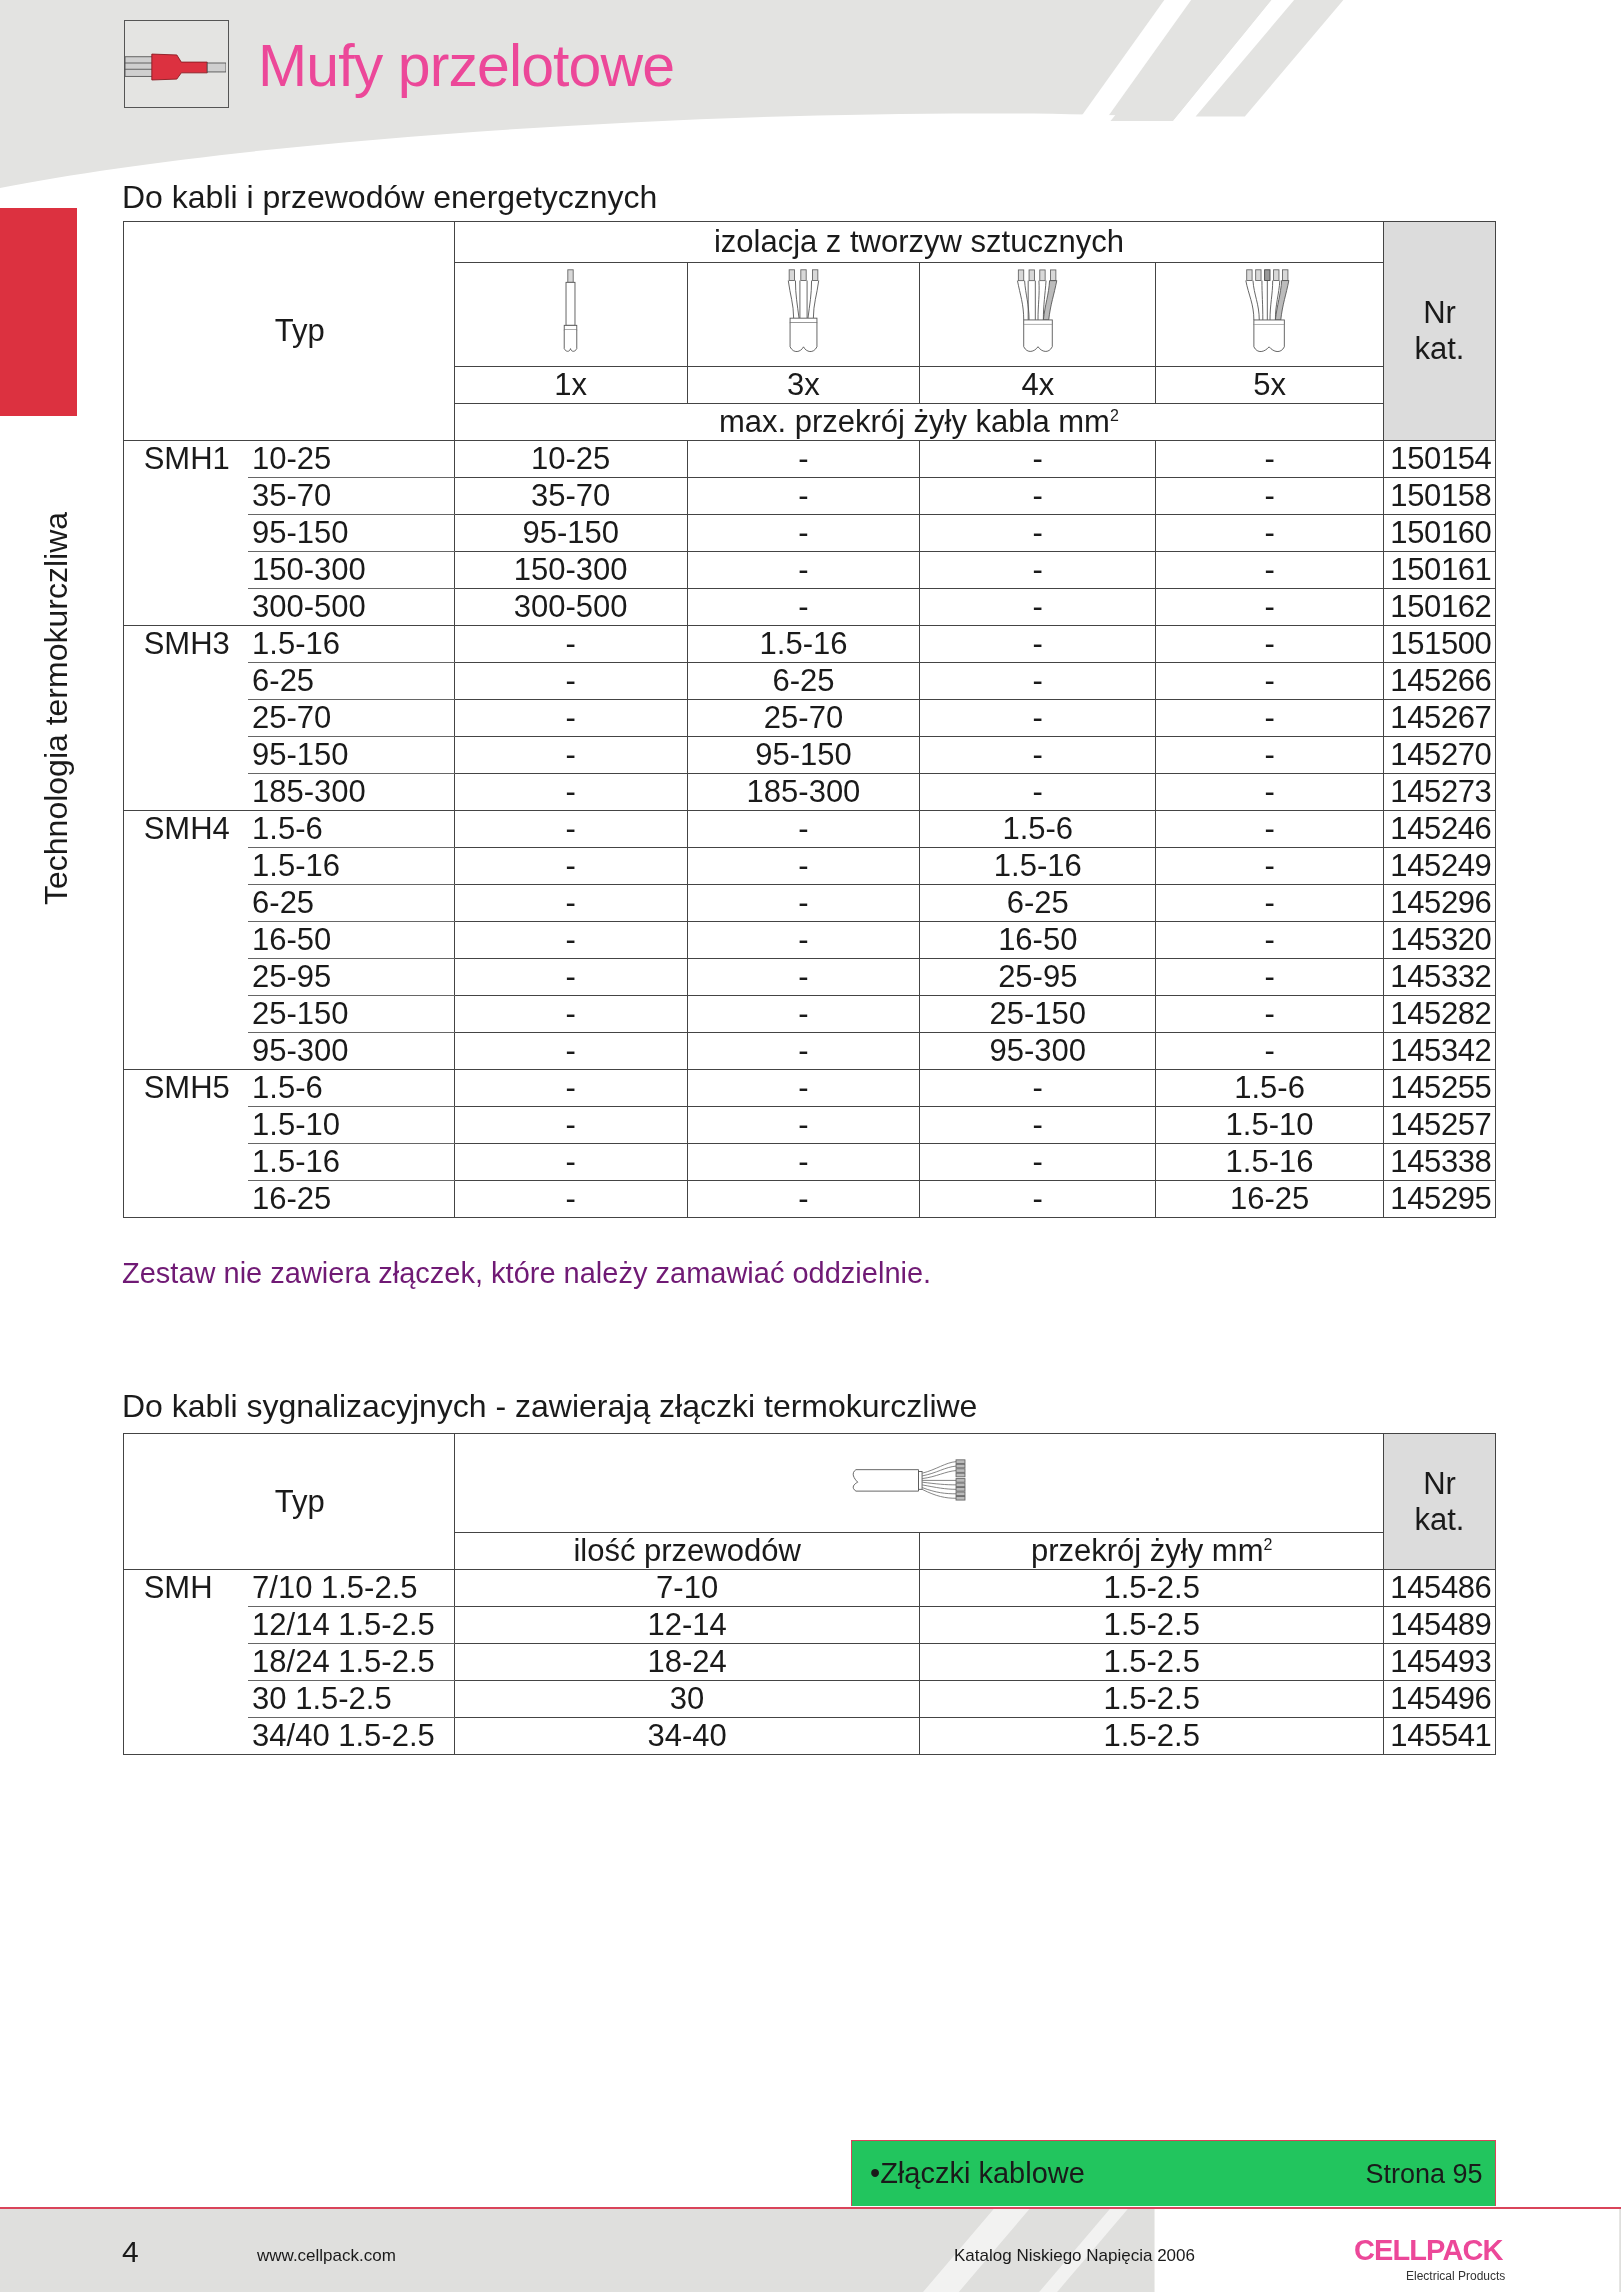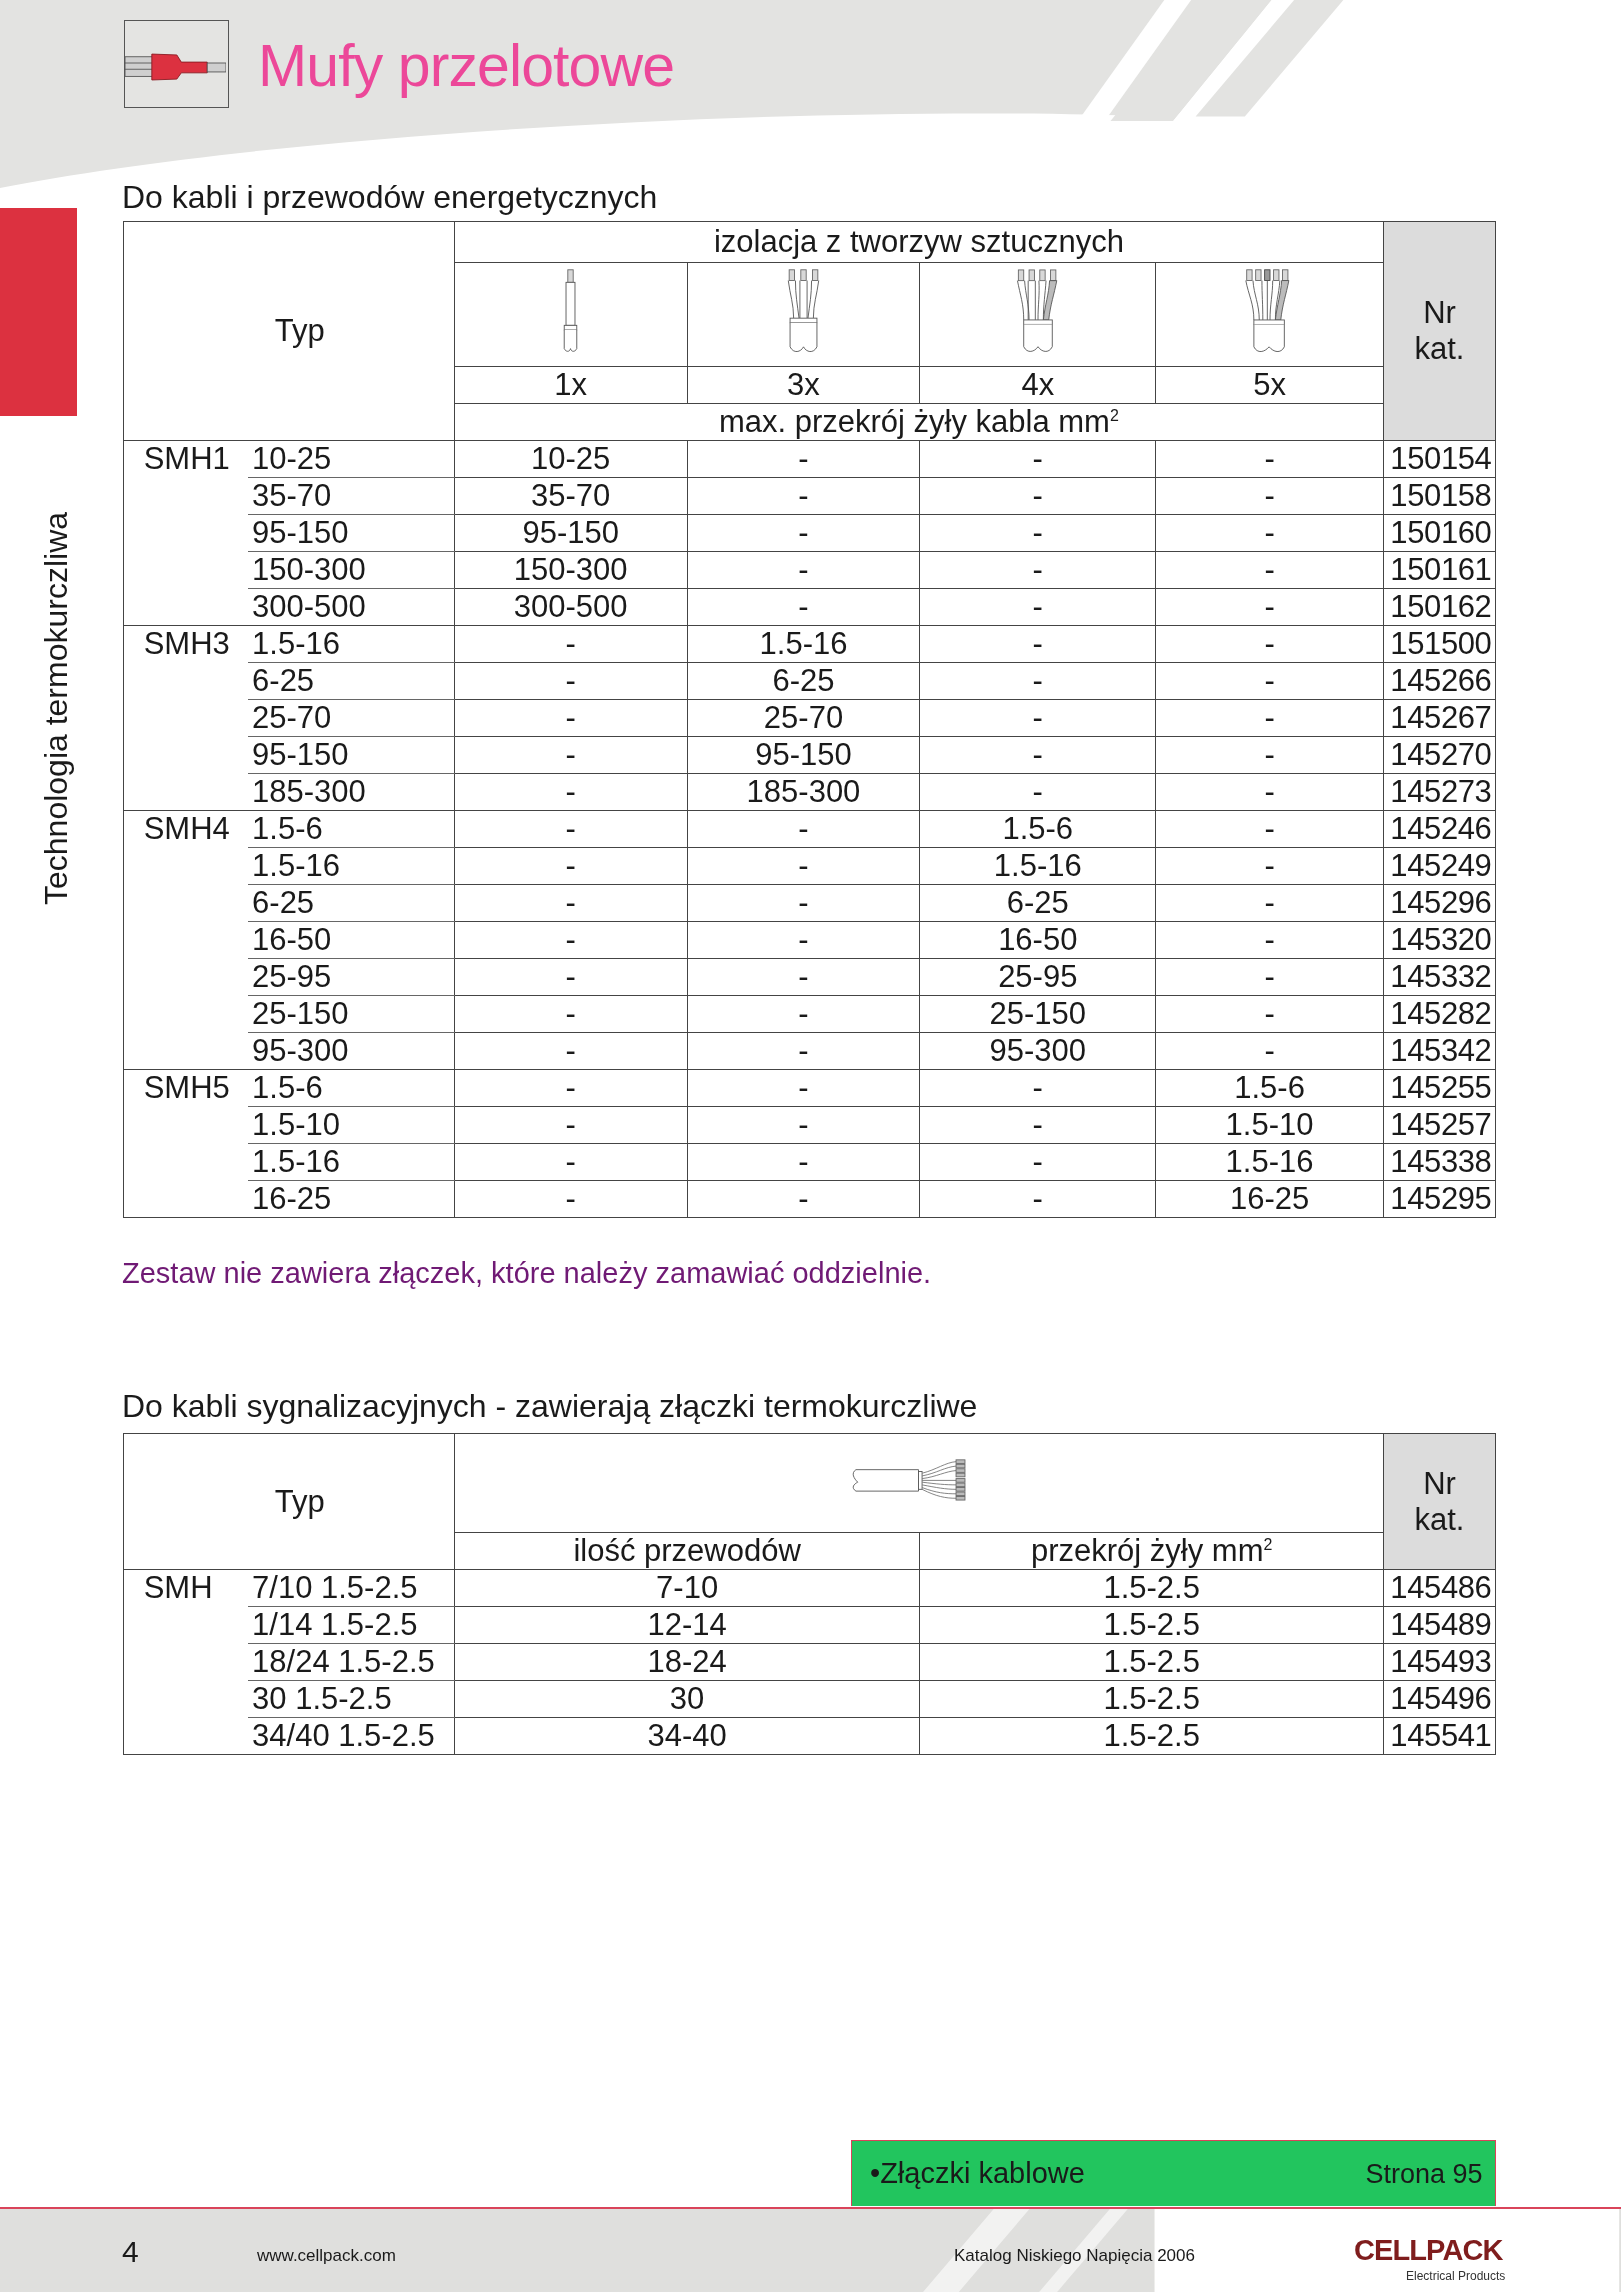--- a/index.html
+++ b/index.html
@@ -37,21 +37,21 @@
   .note { position: absolute; left: 122px; top: 1257px; font-size: 29px; color: #701a75; }
 
   .ref-box { position: absolute; left: 851px; top: 2140px; width: 645px; height: 66px; border: 1.8px solid #d9445a; border-bottom: none; background: #22c55e; }
   .ref-label { position: absolute; left: 18px; top: 16px; font-size: 29px; }
   .ref-page { position: absolute; right: 12.5px; top: 18px; font-size: 27px; }
   .footer-line { position: absolute; left: 0; top: 2207px; width: 1621px; height: 1.8px; background: #d9445a; }
   .footer { position: absolute; left: 0; top: 2209px; width: 1621px; height: 84px; background: #dfdfdd; overflow: hidden; }
   .page-num { position: absolute; left: 122px; top: 2235px; font-size: 30px; }
   .website { position: absolute; left: 257px; top: 2246px; font-size: 17px; }
   .catalog { position: absolute; left: 954px; top: 2246px; font-size: 17px; }
-  .logo { position: absolute; left: 1354px; top: 2234px; font-size: 29px; font-weight: bold; color: #7f1d1d; letter-spacing: -0.9px; }
+  .logo { position: absolute; left: 1354px; top: 2234px; font-size: 29px; font-weight: bold; color: #ec4899; letter-spacing: -0.9px; }
   .logo-sub { position: absolute; left: 1406px; top: 2269px; font-size: 12px; color: #333; }
 </style>
 </head>
 <body>
 
 <svg class="hdr-band" viewBox="0 0 1810 250">
   <path d="M0 0 H1390 L1290 130 C900 115 300 150 0 210 Z" fill="#e3e3e1"></path>
   <path d="M1300 0 L1330 0 L1230 140 L1200 140 Z" fill="#ffffff"></path>
   <path d="M1350 0 L1420 0 L1310 135 L1240 135 Z" fill="#e3e3e1"></path>
   <path d="M1420 0 L1445 0 L1335 135 L1310 135 Z" fill="#ffffff"></path>
@@ -394,21 +394,21 @@
     </tr>
   <tr class="rowcell">
         <td class="type-code first">SMH</td>
         <td class="size-cell">7/10  1.5-2.5</td>
         <td>7-10</td>
         <td>1.5-2.5</td>
         <td class="catno">145486</td>
       </tr>
       <tr class="rowcell">
         <td class="type-code"></td>
-        <td class="size-cell">1/14  1.5-2.5</td>
+        <td class="size-cell">12/14  1.5-2.5</td>
         <td>12-14</td>
         <td>1.5-2.5</td>
         <td class="catno">145489</td>
       </tr>
       <tr class="rowcell">
         <td class="type-code"></td>
         <td class="size-cell">18/24  1.5-2.5</td>
         <td>18-24</td>
         <td>1.5-2.5</td>
         <td class="catno">145493</td>

